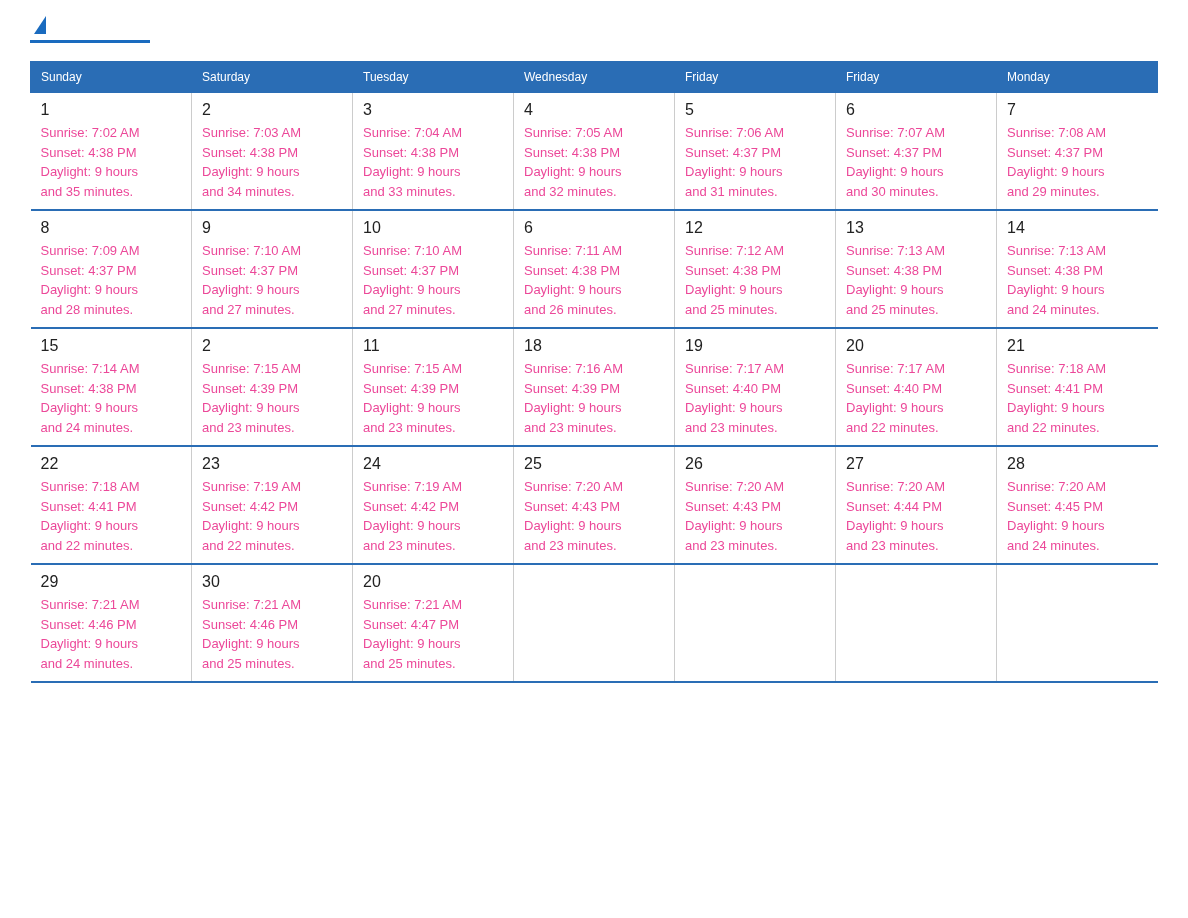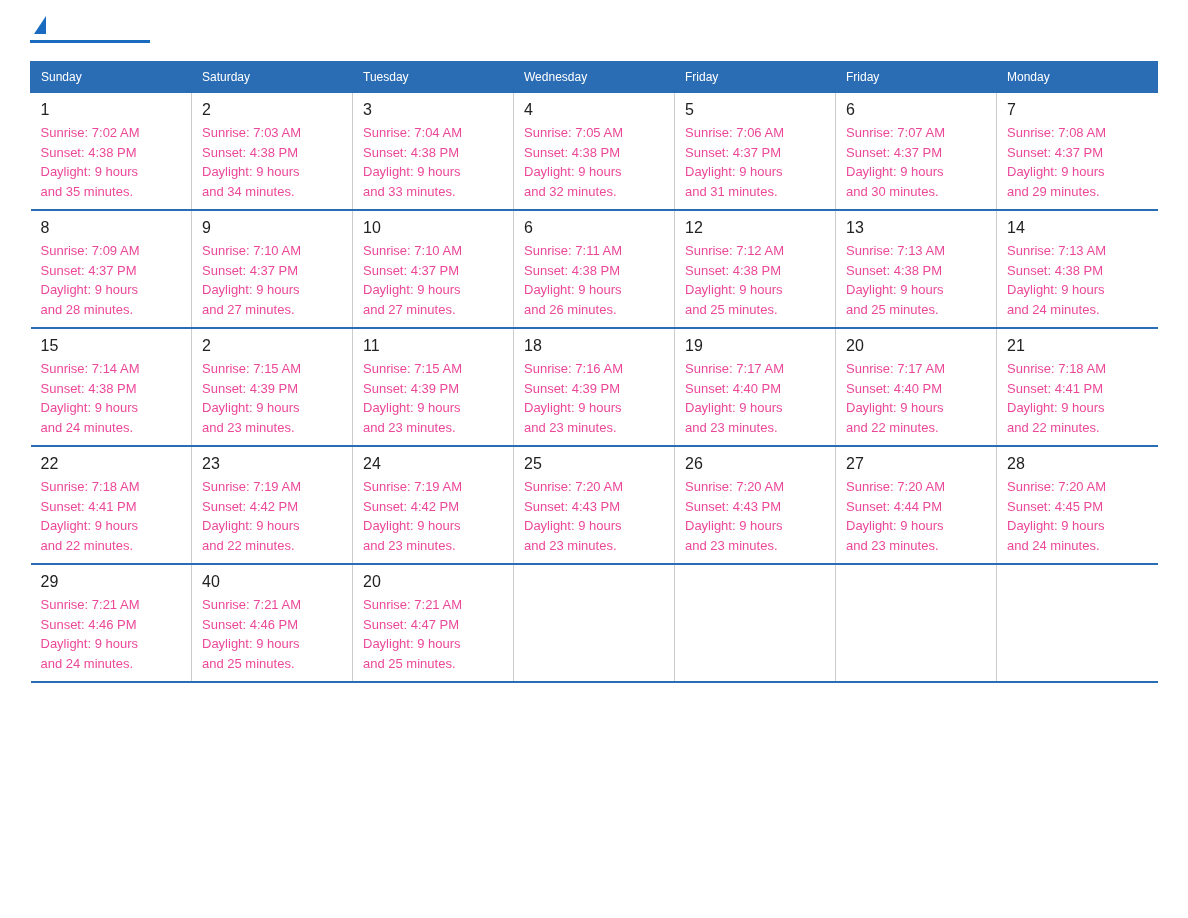--- a/index.html
+++ b/index.html
@@ -407,21 +407,21 @@
         <td>
         <span class="day-number">29</span>
         <div class="day-info">
           Sunrise: 7:21 AM<br>
           Sunset: 4:46 PM<br>
           Daylight: 9 hours<br>
           and 24 minutes.
         </div>
       </td>
         <td>
-        <span class="day-number">40</span>
+        <span class="day-number">30</span>
         <div class="day-info">
           Sunrise: 7:21 AM<br>
           Sunset: 4:46 PM<br>
           Daylight: 9 hours<br>
           and 25 minutes.
         </div>
       </td>
         <td>
         <span class="day-number">20</span>
         <div class="day-info">

